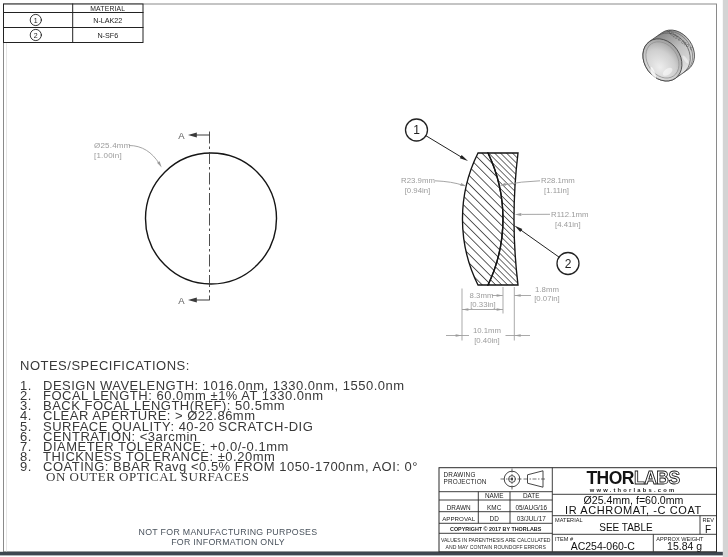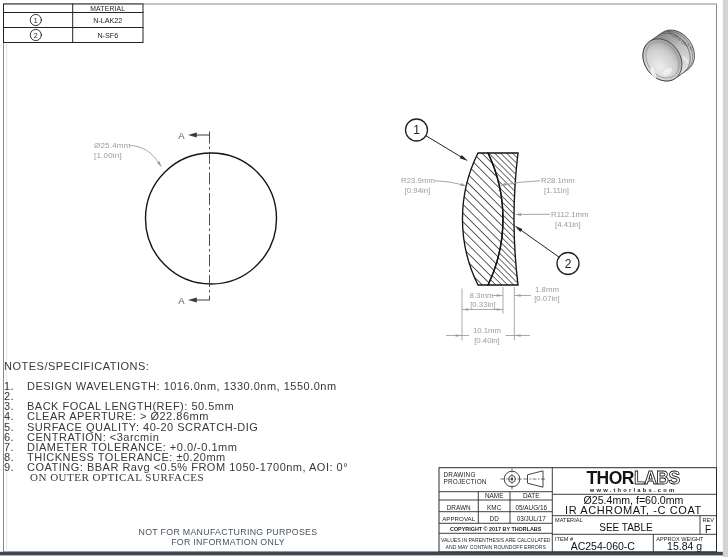--- a/index.html
+++ b/index.html
@@ -1,20 +1,20 @@
 <!DOCTYPE html>
 <html><head>
 <meta charset="utf-8">
 <style>
   html,body{margin:0;padding:0;width:728px;height:557px;background:#fff;overflow:hidden;
     font-family:"Liberation Sans",sans-serif;}
   #sheet{position:relative;width:728px;height:557px;}
   svg{position:absolute;left:0;top:0;}
   svg text{font-family:"Liberation Sans",sans-serif;}
-  .notes{position:absolute;left:4px;top:360px;width:430px;color:#383838;font-size:11px;letter-spacing:0.5px;}
+  .notes{position:absolute;left:20px;top:360px;width:430px;color:#383838;font-size:13px;letter-spacing:0.5px;}
   .notes-title{line-height:12px;margin:0 0 9px 0;}
   .nrow{display:flex;line-height:10.15px;}
   .nn{width:23px;flex:none;}
   .nrow2{padding-left:26px;line-height:10.15px;font-family:Liberation Serif, serif;}
   .footer{position:absolute;left:96px;top:526.5px;width:264px;text-align:center;
     font-size:8.8px;color:#4a535d;line-height:10.2px;letter-spacing:0.3px;}
 </style>
 </head>
 <body>
 
@@ -199,20 +199,21 @@
 </svg>
 
 <div class="notes">
   <div class="notes-title">NOTES/SPECIFICATIONS:</div>
   <div class="nrow">
         <span class="nn">1.</span>
         <span>DESIGN WAVELENGTH: 1016.0nm, 1330.0nm, 1550.0nm</span>
       </div>
   <div class="nrow">
         <span class="nn">2.</span>
+        <span>FOCAL LENGTH: 60.0mm ±1% AT 1330.0nm</span>
       </div>
   <div class="nrow">
         <span class="nn">3.</span>
         <span>BACK FOCAL LENGTH(REF): 50.5mm</span>
       </div>
   <div class="nrow">
         <span class="nn">4.</span>
         <span>CLEAR APERTURE: &gt; Ø22.86mm</span>
       </div>
   <div class="nrow">

